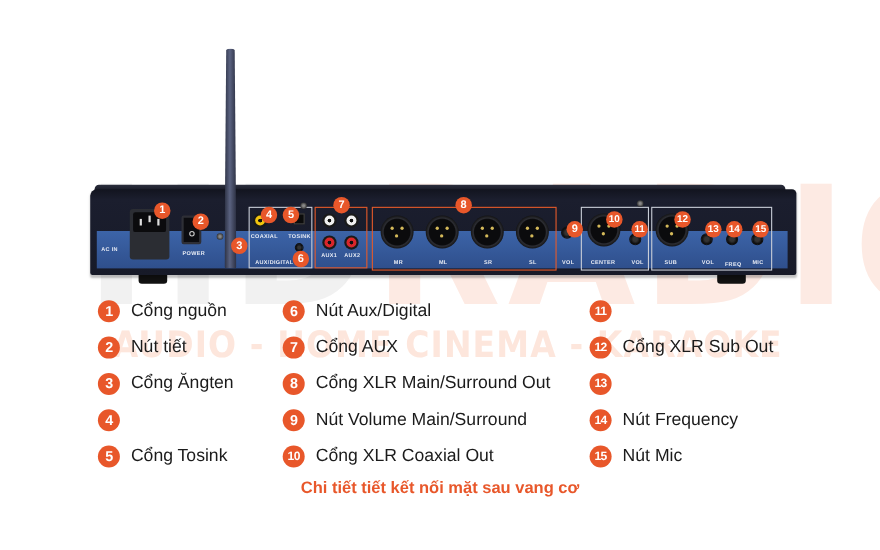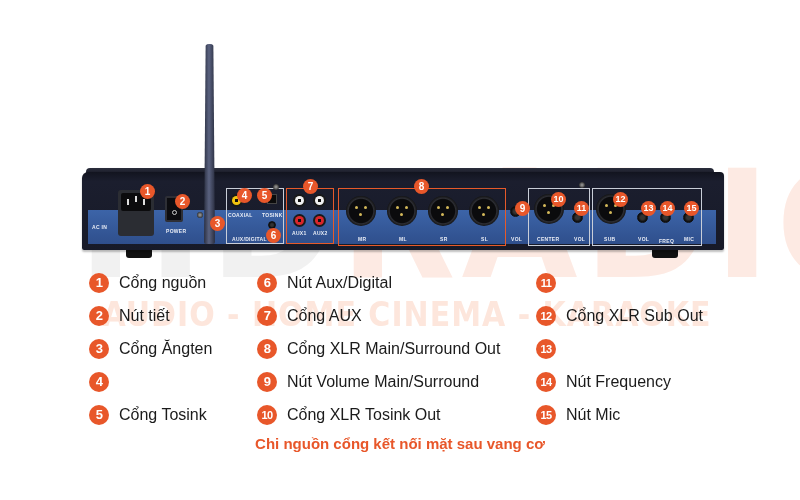--- a/index.html
+++ b/index.html
@@ -239,21 +239,21 @@
   <div class="legend-item">
       <span class="lnum">8</span>
       <span class="ltext">Cổng XLR Main/Surround Out</span>
     </div>
   <div class="legend-item">
       <span class="lnum">9</span>
       <span class="ltext">Nút Volume Main/Surround</span>
     </div>
   <div class="legend-item">
       <span class="lnum" style="font-size:11px">10</span>
-      <span class="ltext">Cổng XLR Tosink Out</span>
+      <span class="ltext">Cổng XLR Coaxial Out</span>
     </div>
 </div>
 
 <div class="legend-col" style="left:536px">
   <div class="legend-item">
       <span class="lnum" style="font-size:11px">11</span>
     </div>
   <div class="legend-item">
       <span class="lnum" style="font-size:11px">12</span>
       <span class="ltext">Cổng XLR Sub Out</span>
@@ -264,13 +264,13 @@
   <div class="legend-item">
       <span class="lnum" style="font-size:11px">14</span>
       <span class="ltext">Nút Frequency</span>
     </div>
   <div class="legend-item">
       <span class="lnum" style="font-size:11px">15</span>
       <span class="ltext">Nút Mic</span>
     </div>
 </div>
 
-<div class="caption">Chi nguồn cổng kết nối mặt sau vang cơ</div>
+<div class="caption">Chi tiết tiết kết nối mặt sau vang cơ</div>
 
 </body></html>

